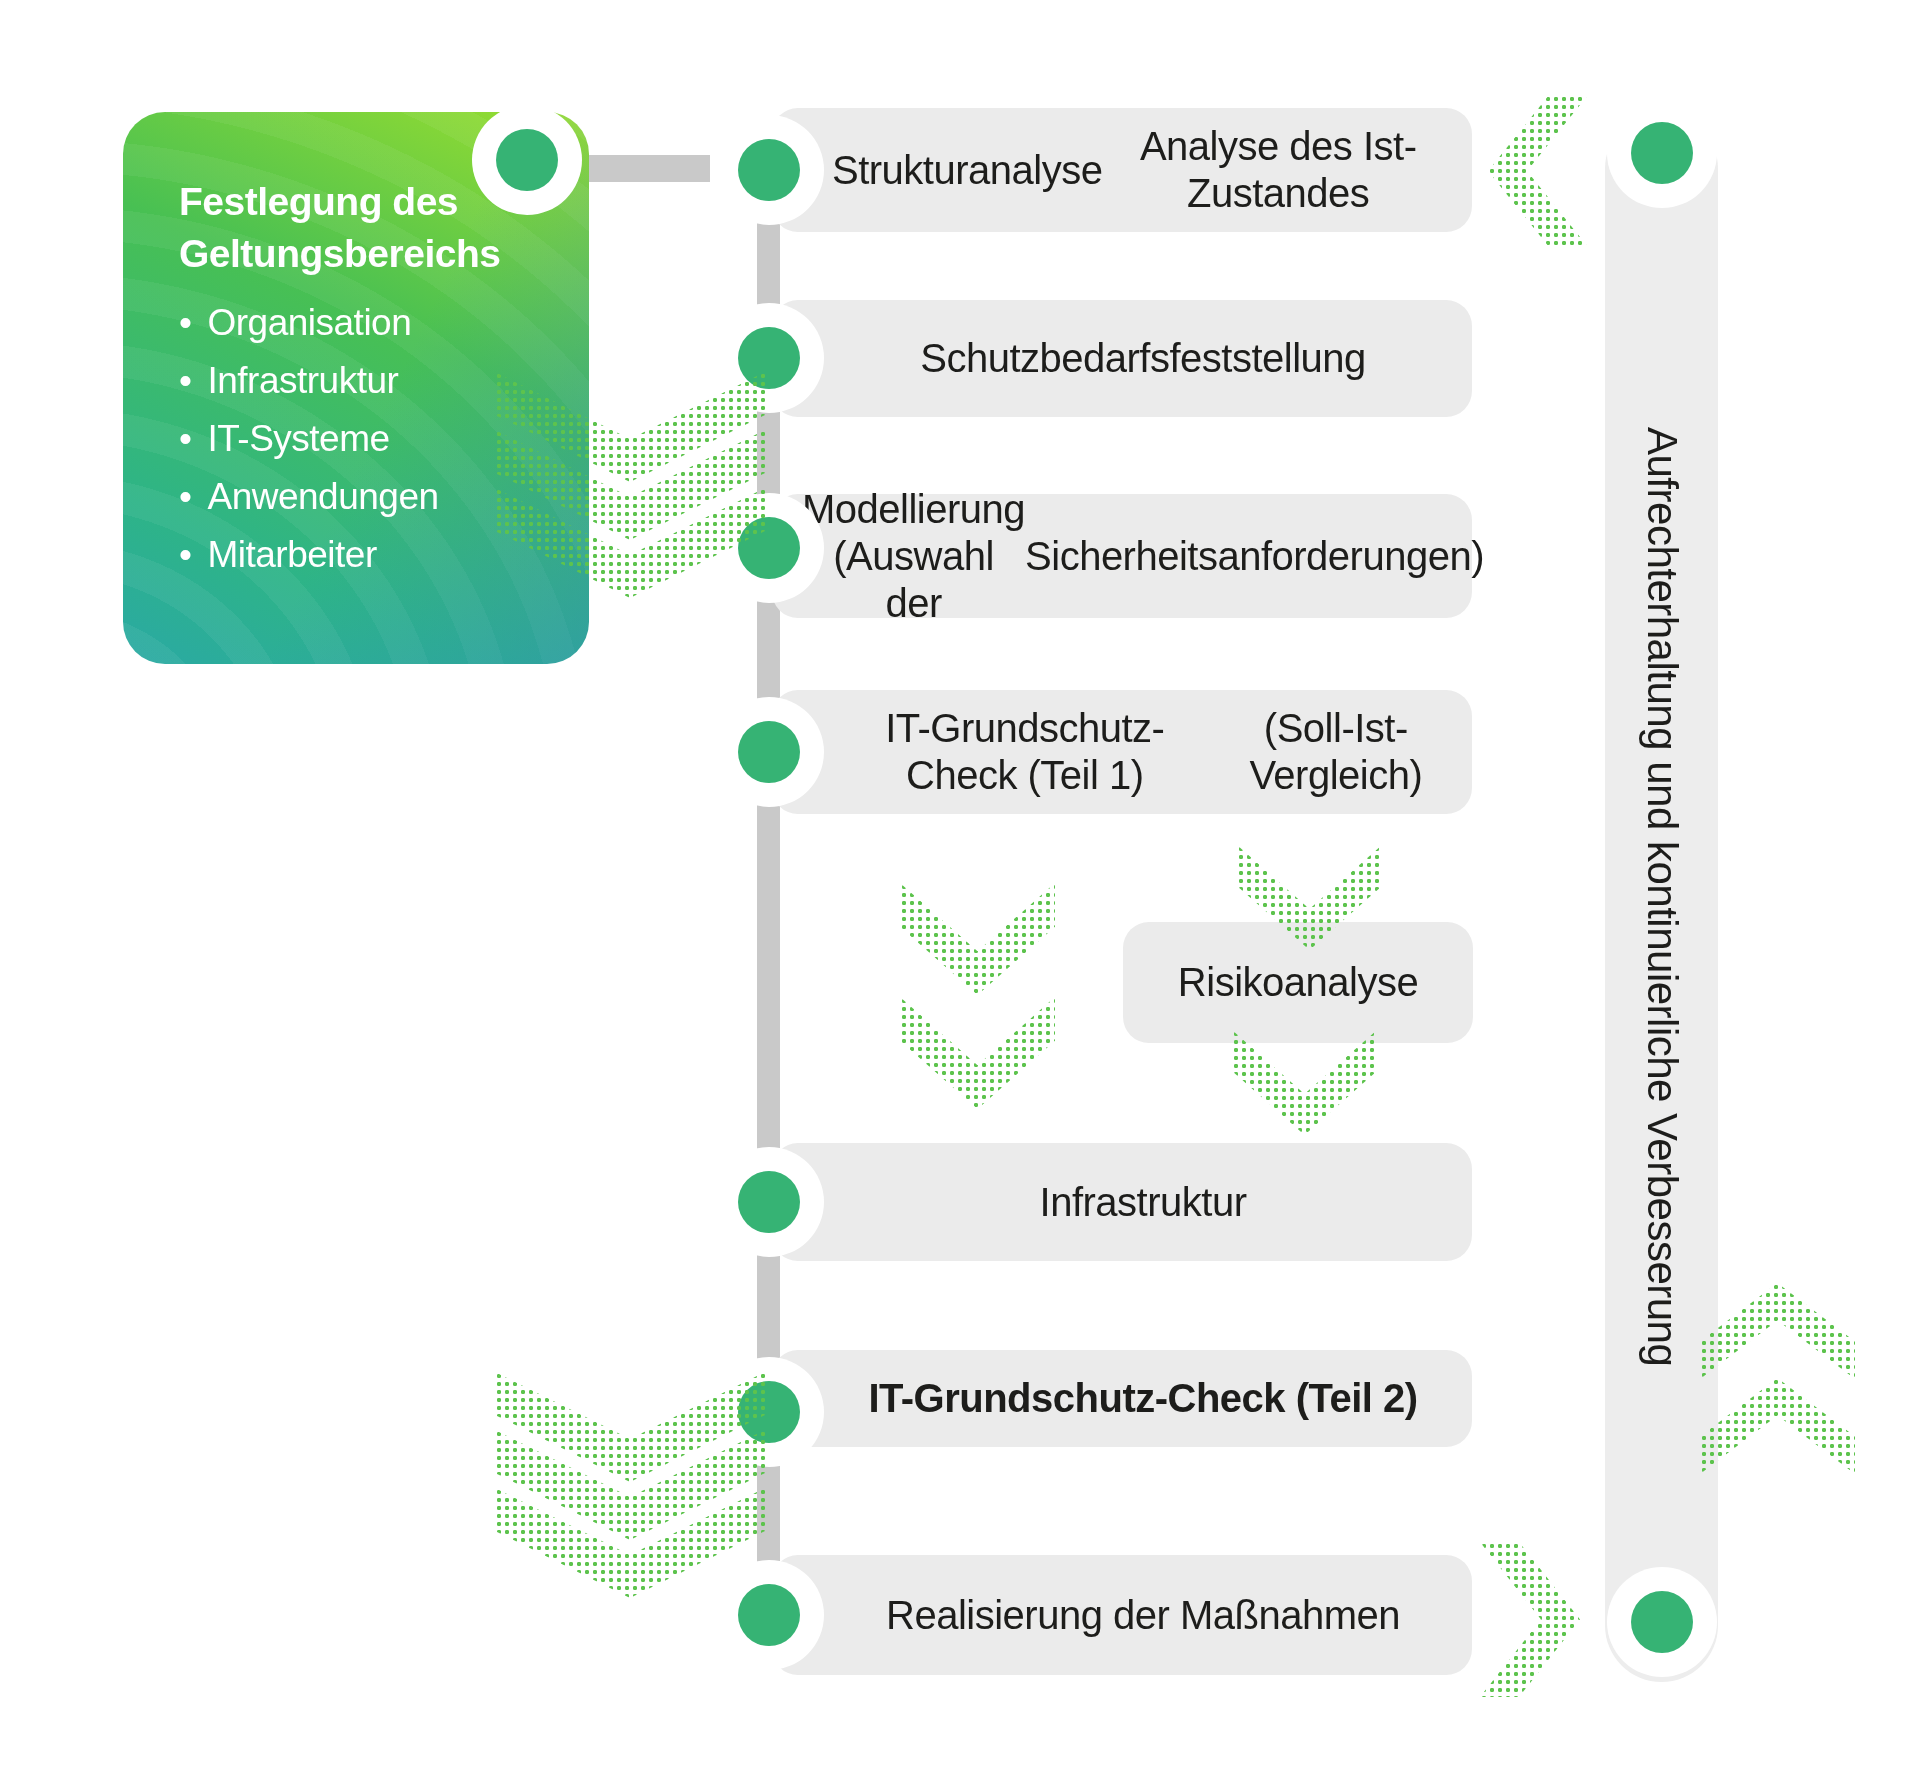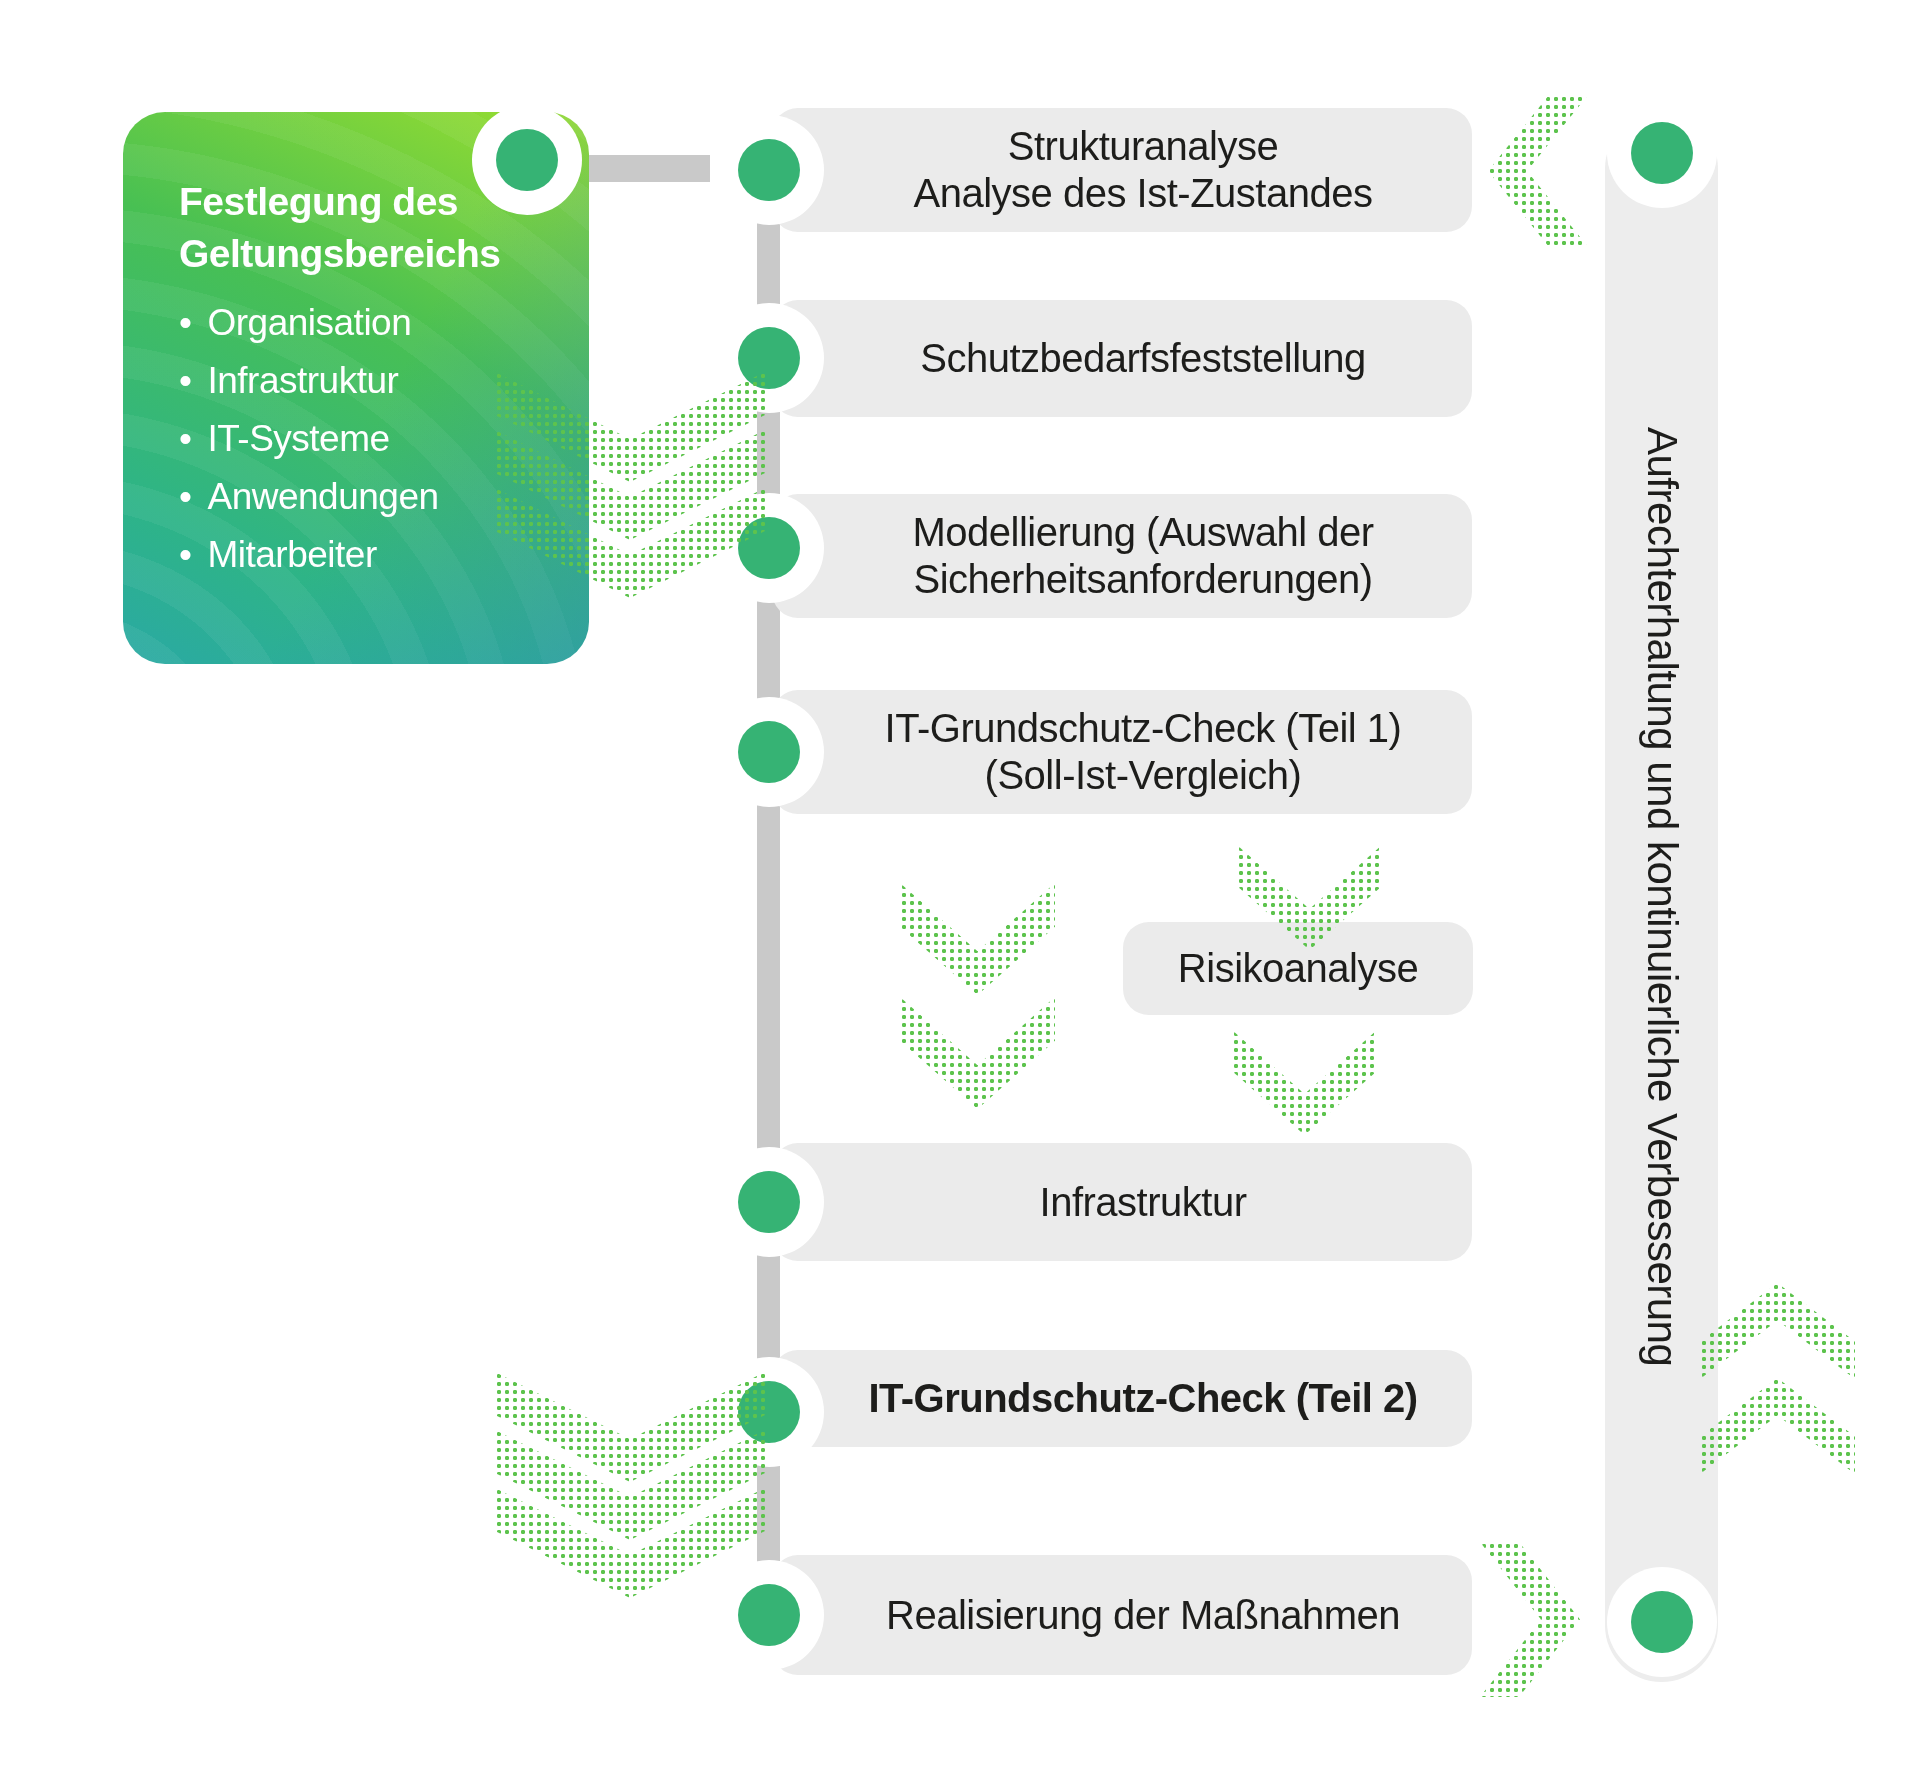--- a/index.html
+++ b/index.html
@@ -20,21 +20,21 @@
       linear-gradient(205deg, #9ade2e 0%, #48c053 40%, #2eb487 78%, #2aa9a4 100%);
     color:#ffffff;box-sizing:border-box;padding:64px 28px 0 56px;
   }
   .scope-title{font-size:39px;font-weight:bold;line-height:52px;margin-bottom:14px;letter-spacing:-0.5px;}
   .scope-item{font-size:37px;line-height:58px;letter-spacing:-0.5px;display:flex;align-items:baseline;}
   .scope-item .bullet{margin-right:16px;}
 
   
   .step{
     position:absolute;left:772px;width:700px;background:#ebebeb;border-radius:26px;z-index:2;
-    display:flex;flex-direction:column;justify-content:center;align-items:center;
+    display:flex;flex-direction:row;justify-content:center;align-items:center;
     font-size:40px;line-height:47px;letter-spacing:-0.5px;text-align:center;
     box-sizing:border-box;padding-left:60px;padding-right:18px;
   }
   .step.risk{left:1123px;width:350px;padding:0;}
 
   
   .ring{position:absolute;width:110px;height:110px;border-radius:50%;background:#ffffff;z-index:3;}
   .dot{position:absolute;width:62px;height:62px;border-radius:50%;background:#36b374;z-index:4;}
 
   
@@ -102,21 +102,21 @@
     <div>Schutzbedarfsfeststellung</div>
   </div>
   <div class="step" style="top:494px;height:124px;">
     <div>Modellierung (Auswahl der</div>
     <div>Sicherheitsanforderungen)</div>
   </div>
   <div class="step" style="top:690px;height:124px;">
     <div>IT-Grundschutz-Check (Teil 1)</div>
     <div>(Soll-Ist-Vergleich)</div>
   </div>
-  <div class="step risk" style="top:922px;height:93px;">
+  <div class="step risk" style="top:922px;height:121px;">
     <div>Risikoanalyse</div>
   </div>
   <div class="step" style="top:1143px;height:118px;">
     <div>Infrastruktur</div>
   </div>
   <div class="step" style="top:1350px;height:97px;font-weight:bold;">
     <div>IT-Grundschutz-Check (Teil 2)</div>
   </div>
   <div class="step" style="top:1555px;height:120px;">
     <div>Realisierung der Maßnahmen</div>

